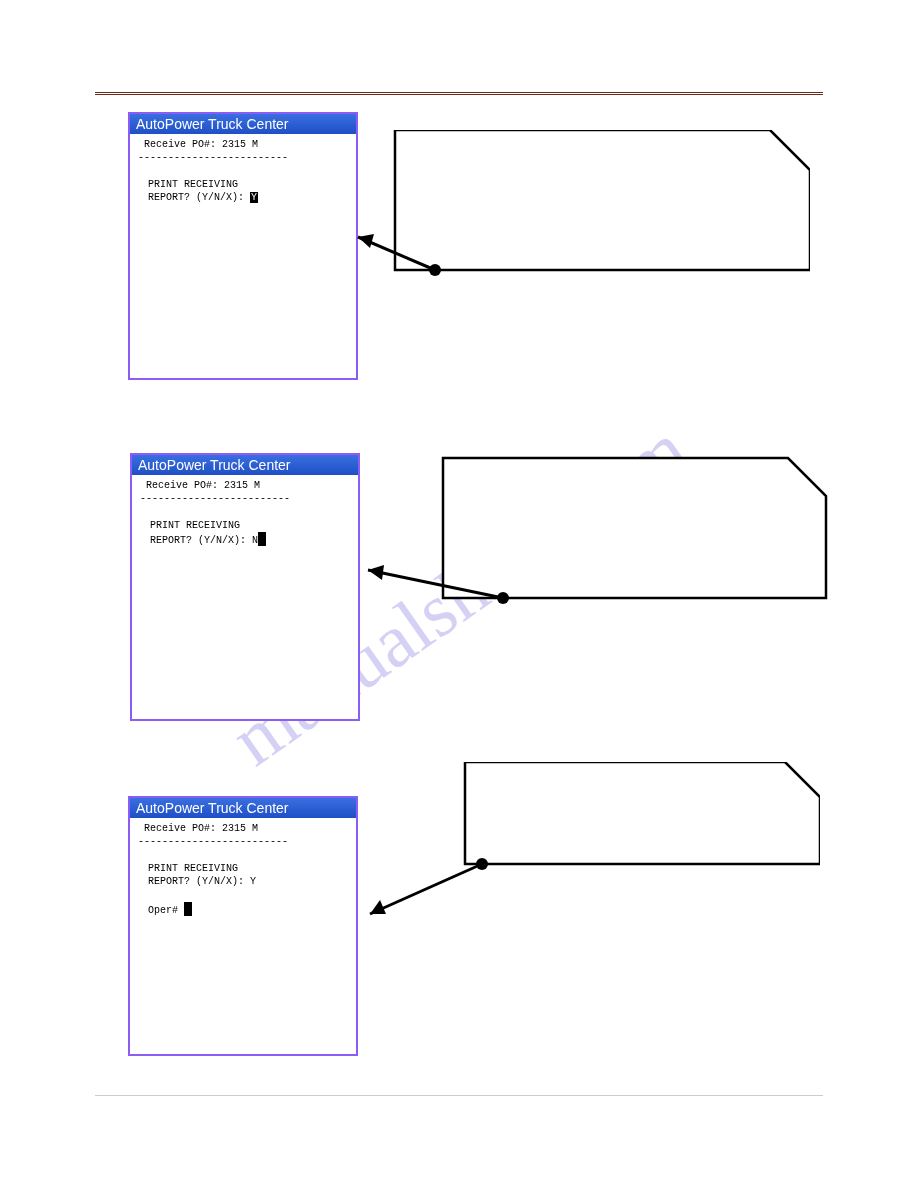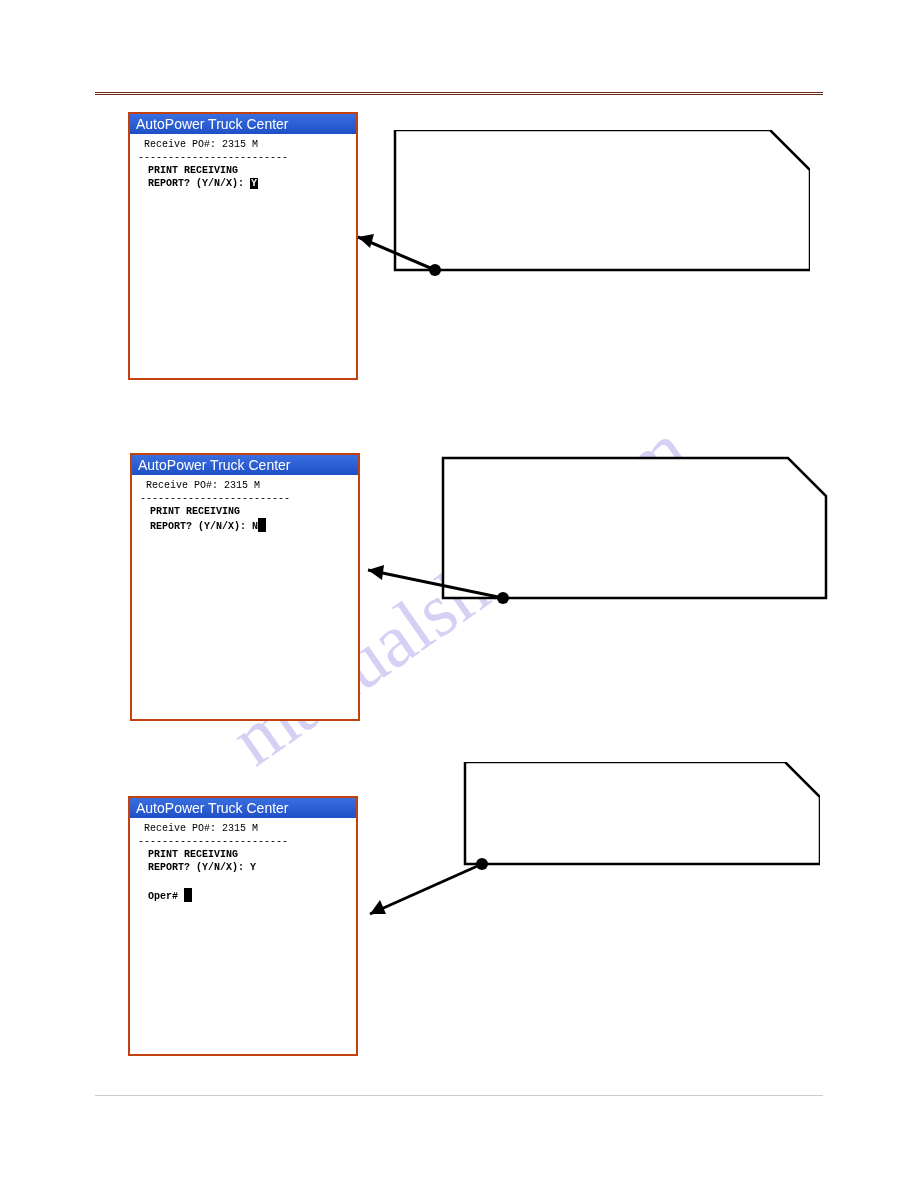--- a/index.html
+++ b/index.html
@@ -37,21 +37,21 @@
     transform: translate(-50%, -50%) rotate(-35deg);
     font-size: 76px;
     color: rgba(100, 90, 220, 0.28);
     font-family: Georgia, "Times New Roman", serif;
     white-space: nowrap;
     pointer-events: none;
     user-select: none;
   }
   .window {
     position: absolute;
-    border: 2px solid #c2410c;
+    border: 2px solid #8b5cf6;
     background: #fff;
     box-sizing: border-box;
   }
   .titlebar {
     background: linear-gradient(#3a6fe0, #1f4fc6);
     color: #fff;
     font-size: 14px;
     padding: 2px 6px;
     font-family: Tahoma, sans-serif;
     white-space: nowrap;
@@ -67,21 +67,21 @@
   .term .hdr {
     font-weight: normal;
     padding-left: 6px;
   }
   .term .sep {
     letter-spacing: 0;
     white-space: pre;
   }
   .term .body {
     padding-left: 10px;
-    font-weight: bold;
+    margin-top: 14px;
   }
   .cursor-inv {
     background: #000;
     color: #fff;
     padding: 0 1px;
   }
   .cursor-block {
     display: inline-block;
     width: 8px;
     height: 14px;

